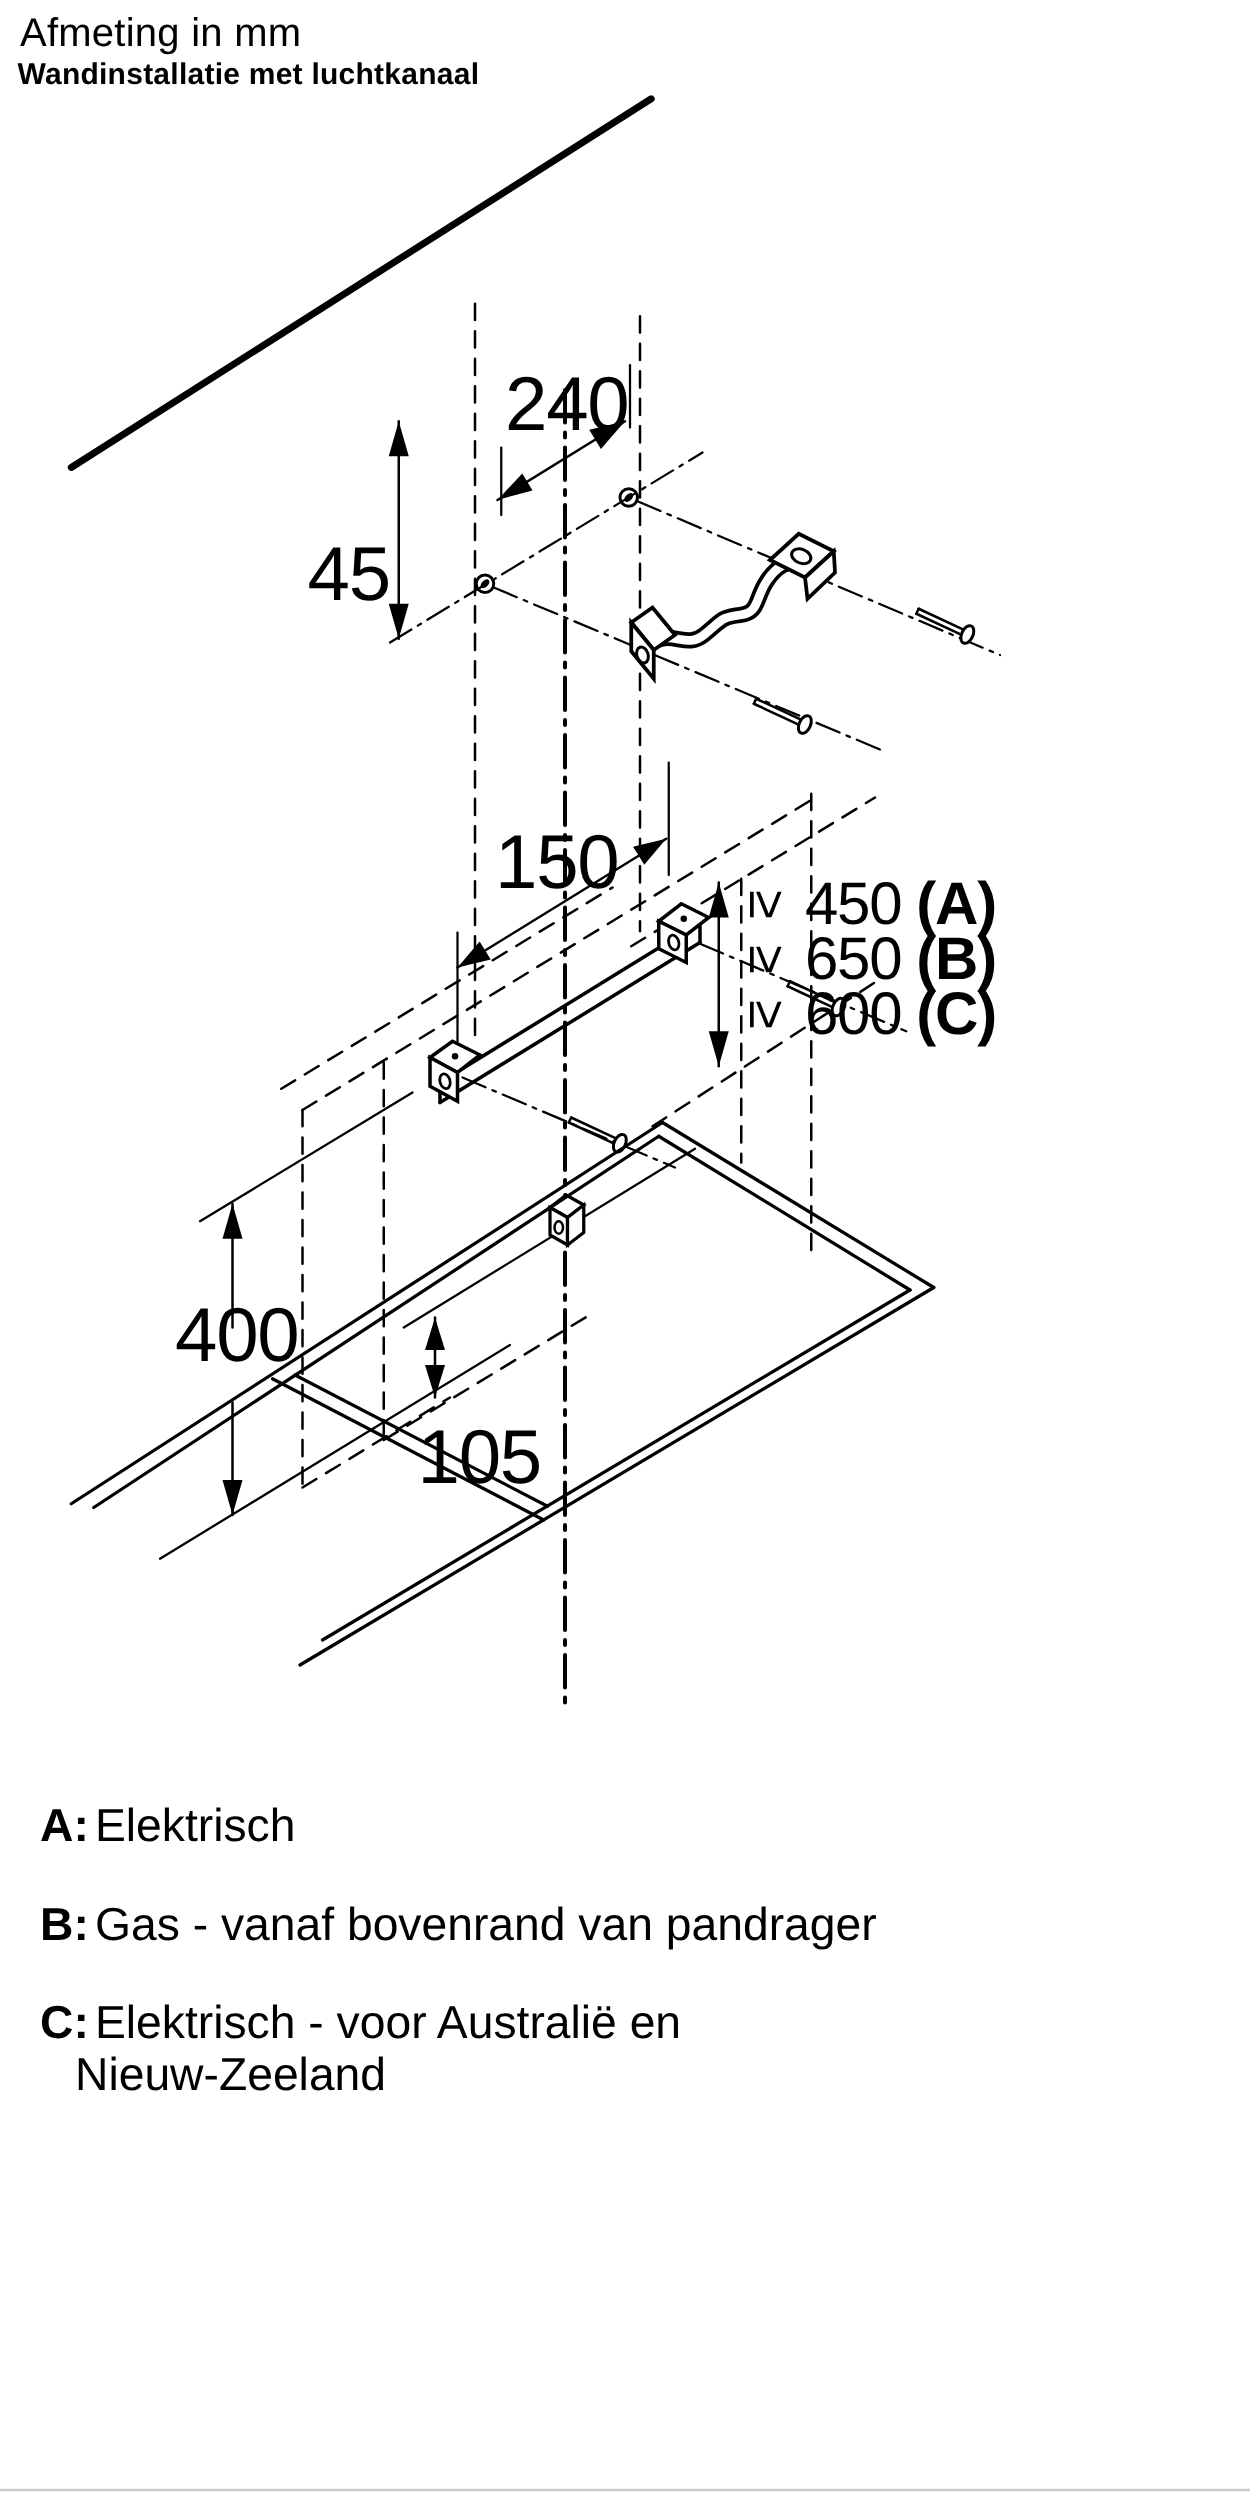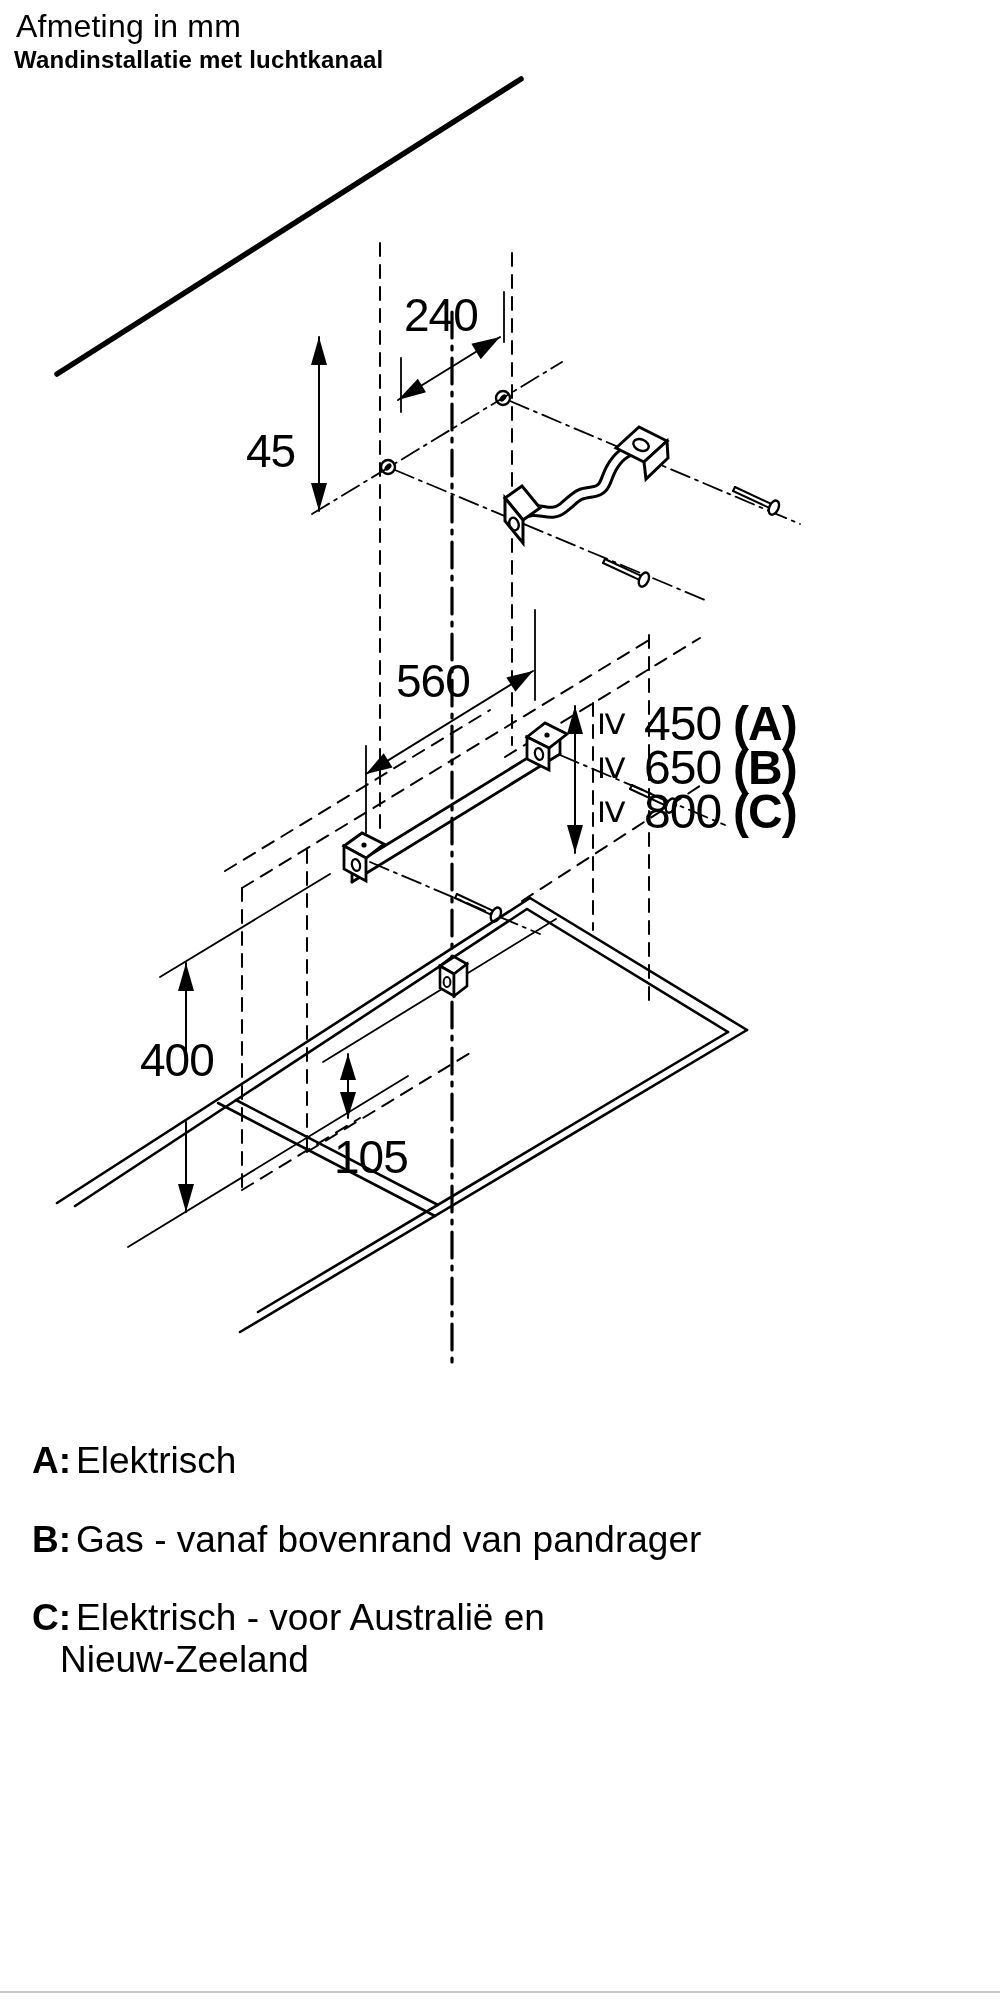--- a/index.html
+++ b/index.html
@@ -1,21 +1,21 @@
 <!DOCTYPE html>
 <html><head>
 <meta charset="utf-8">
 <style>
   html,body{margin:0;padding:0;background:#fff;}
   .page{position:relative;width:1000px;height:2000px;background:#fff;overflow:hidden;
         font-family:"Liberation Sans", sans-serif;color:#000;}
   .page svg{position:absolute;left:0;top:0;}
   .title1{position:absolute;left:16px;top:8px;font-size:32px;font-weight:400;letter-spacing:.2px;}
   .title2{position:absolute;left:14px;top:46px;font-size:24px;font-weight:700;letter-spacing:.2px;}
-  .dim{position:absolute;font-size:46px;font-weight:400;letter-spacing:-1px;white-space:nowrap;}
+  .dim{position:absolute;font-size:61px;font-weight:400;letter-spacing:-1px;white-space:nowrap;}
   .dim-240{left:404px;top:288px;}
   .dim-45{left:246px;top:424px;}
   .dim-360{left:396px;top:654px;}
   .dim-400{left:140px;top:1033px;}
   .dim-105{left:334px;top:1130px;}
   .clear-row{position:absolute;left:592px;height:46px;font-size:48px;letter-spacing:-1px;
              display:flex;align-items:center;white-space:nowrap;}
   .clear-row .geq{display:inline-block;transform:rotate(90deg);font-size:42px;width:44px;
                   text-align:center;line-height:1;}
   .clear-row .val{margin-left:8px;}
@@ -193,37 +193,37 @@
       <polygon points="575,706 567,734 583,734" fill="#000" stroke="none"></polygon>
       <polygon points="575,853 567,825 583,825" fill="#000" stroke="none"></polygon>
     </g>
   </svg>
 
   <div class="title1">Afmeting in mm</div>
   <div class="title2">Wandinstallatie met luchtkanaal</div>
 
   <div class="dim dim-240">240</div>
   <div class="dim dim-45">45</div>
-  <div class="dim dim-360">560</div>
+  <div class="dim dim-360">150</div>
   <div class="dim dim-400">400</div>
   <div class="dim dim-105">105</div>
 
   <div class="clear-row cr-a">
     <span class="geq">≥</span>
     <span class="val">450</span>
     <span class="lab">(A)</span>
   </div>
   <div class="clear-row cr-b">
     <span class="geq">≥</span>
     <span class="val">650</span>
     <span class="lab">(B)</span>
   </div>
   <div class="clear-row cr-c">
     <span class="geq">≥</span>
-    <span class="val">800</span>
+    <span class="val">600</span>
     <span class="lab">(C)</span>
   </div>
 
   <div class="legend-row lr-a">
     <span class="k">A:</span><span>Elektrisch</span>
   </div>
   <div class="legend-row lr-b">
     <span class="k">B:</span><span>Gas - vanaf bovenrand van pandrager</span>
   </div>
   <div class="legend-row lr-c">

